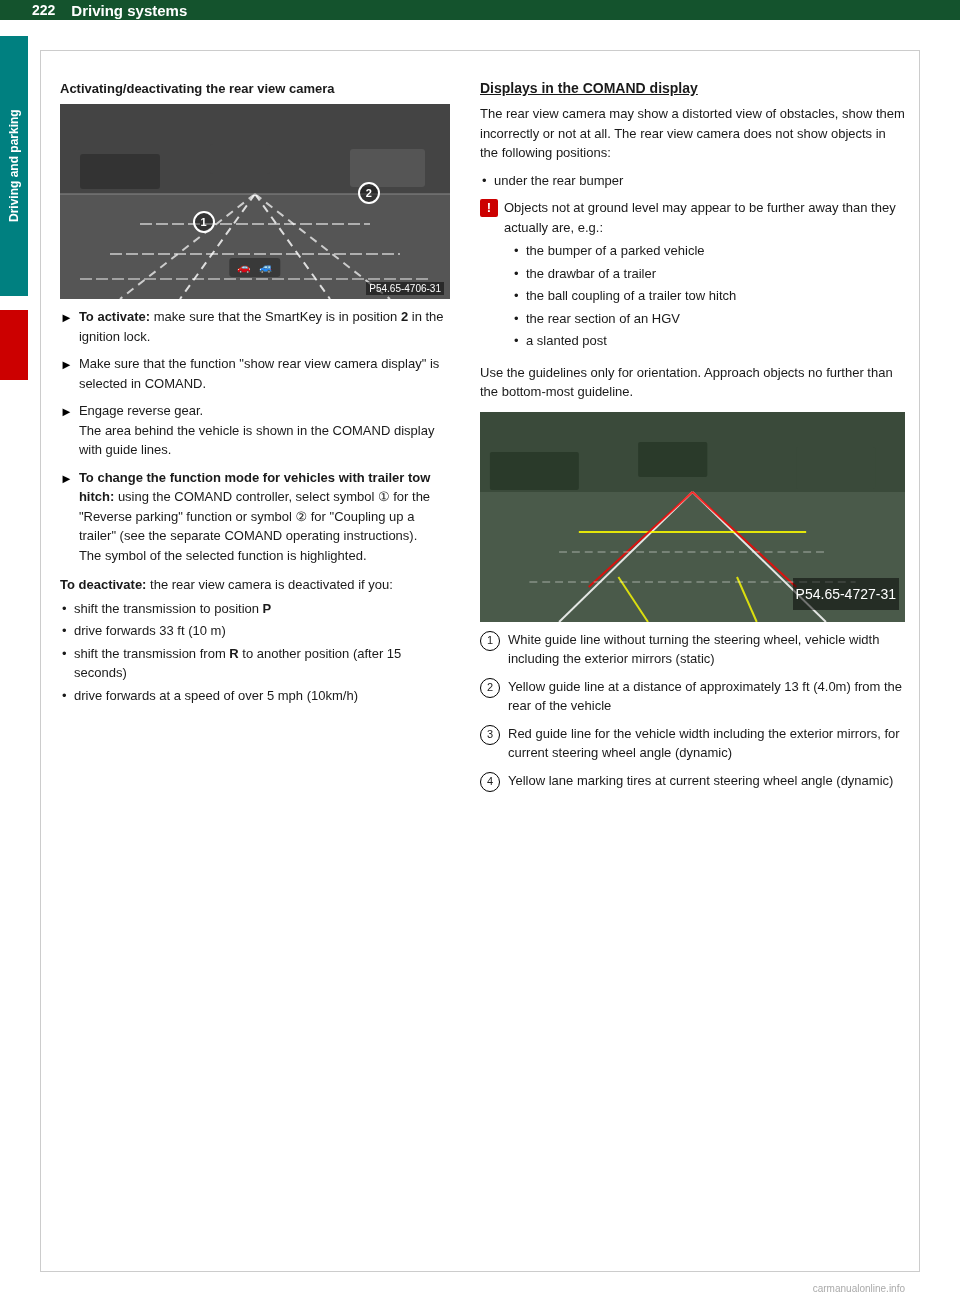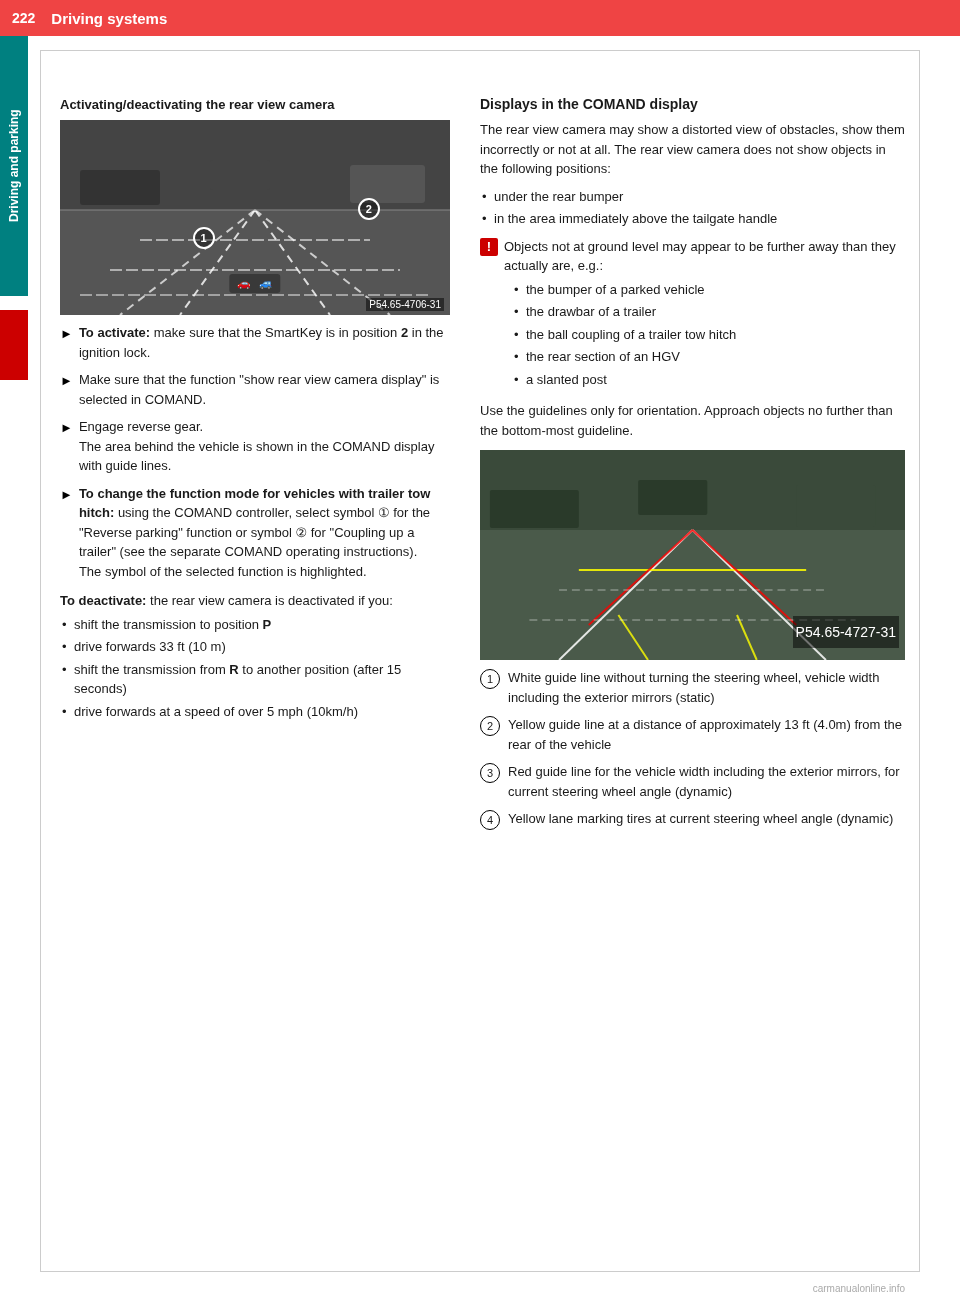--- a/index.html
+++ b/index.html
@@ -8,25 +8,25 @@
       min-height: 1302px;
       font-family: Arial, Helvetica, sans-serif;
       font-size: 13px;
       color: #1a1a1a;
       background: #fff;
       position: relative;
     }
 
     
     .header-bar {
-      background-color: #ef4444;
-      height: 36px;
+      background-color: #14532d;
+      height: 20px;
       display: flex;
       align-items: center;
-      padding: 0 12px;
+      padding: 0 32px;
       position: relative;
     }
     .page-number {
       color: #fff;
       font-size: 14px;
       font-weight: bold;
       margin-right: 16px;
     }
     .header-title {
       color: #fff;
@@ -224,20 +224,21 @@
       content: '•';
       position: absolute;
       left: 2px;
     }
 
     
     .right-heading {
       font-size: 14px;
       font-weight: bold;
       margin-bottom: 8px;
+      text-decoration: underline;
     }
 
     .right-intro {
       font-size: 13px;
       line-height: 1.5;
       margin-bottom: 8px;
     }
 
     .warning-box {
       display: flex;
@@ -448,21 +449,20 @@
   </div>
 
   <div class="right-col">
 
     <p class="right-heading">Displays in the COMAND display</p>
 
     <p class="right-intro">The rear view camera may show a distorted view of obstacles, show them incorrectly or not at all. The rear view camera does not show objects in the following positions:</p>
 
     <ul class="bullet-list">
       <li>under the rear bumper</li>
-      <li>in the area immediately above the tailgate handle</li>
     </ul>
 
     <div class="warning-box">
       <div class="warning-icon">!</div>
       <div>
         <span>Objects not at ground level may appear to be further away than they actually are, e.g.:</span>
         <ul class="sub-bullet-list">
           <li>the bumper of a parked vehicle</li>
           <li>the drawbar of a trailer</li>
           <li>the ball coupling of a trailer tow hitch</li>

